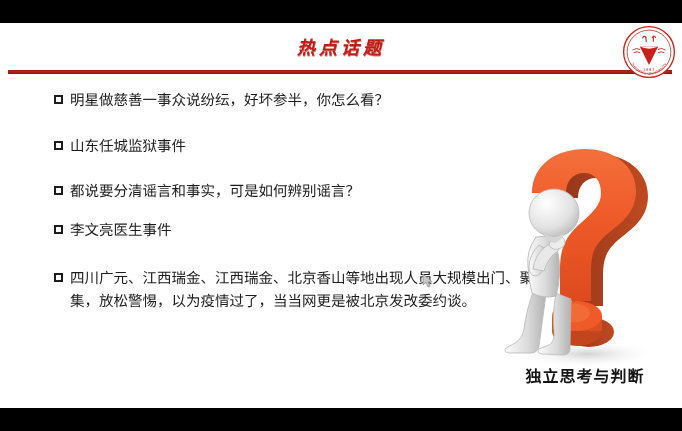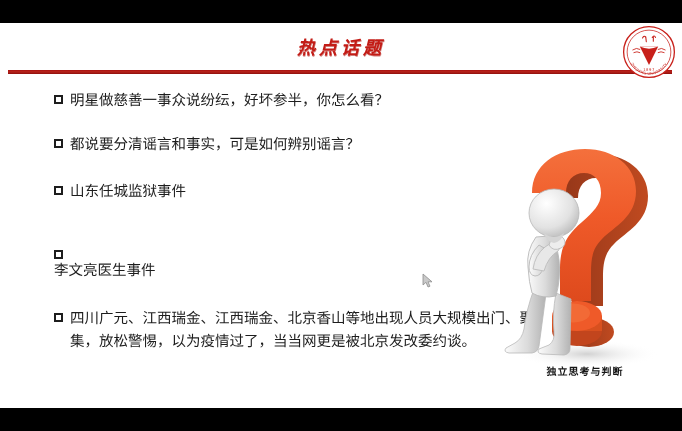--- a/index.html
+++ b/index.html
@@ -97,21 +97,21 @@
     align-items: flex-start;
     padding: 0 0 0 18px;
     color: #1d1d1d;
     font-family: "DejaVu Sans", "Liberation Sans", sans-serif;
     font-size: 14.5px;
     line-height: 1.55;
   }
   .bullet-item.b0 { margin-top: 0px; }
   .bullet-item.b1 { margin-top: 22px; }
   .bullet-item.b2 { margin-top: 24px; }
-  .bullet-item.b3 { margin-top: 42px; flex-direction: column; }
+  .bullet-item.b3 { margin-top: 17px; }
   .bullet-item.b4 { margin-top: 25px; }
 
   .bullet-marker {
     flex: 0 0 auto;
     width: 9px;
     height: 9px;
     margin-top: 6px;
     margin-right: 7px;
     border: 2px solid #1d1d1d;
     background: transparent;
@@ -137,21 +137,21 @@
   }
   .qm-figure svg { display: block; }
   .qm-caption {
     position: absolute;
     left: 492px;
     top: 340px;
     width: 186px;
     text-align: center;
     color: #161616;
     font-family: "DejaVu Sans", "Liberation Sans", sans-serif;
-    font-size: 10px;
+    font-size: 16px;
     font-weight: bold;
     letter-spacing: 1px;
   }
 
   
   .cursor {
     position: absolute;
     left: 422px;
     top: 250px;
     width: 12px;
@@ -199,28 +199,28 @@
       </svg>
     </div>
 
     <div class="bullet-list">
 
       <div class="bullet-item b0">
         <span class="bullet-marker"></span>
         <span class="bullet-text">明星做慈善一事众说纷纭，好坏参半，你怎么看？</span>
       </div>
 
+      <div class="bullet-item b2">
+        <span class="bullet-marker"></span>
+        <span class="bullet-text">山东任城监狱事件</span>
+      </div>
+
       <div class="bullet-item b1">
         <span class="bullet-marker"></span>
         <span class="bullet-text">都说要分清谣言和事实，可是如何辨别谣言？</span>
-      </div>
-
-      <div class="bullet-item b2">
-        <span class="bullet-marker"></span>
-        <span class="bullet-text">山东任城监狱事件</span>
       </div>
 
       <div class="bullet-item b3">
         <span class="bullet-marker"></span>
         <span class="bullet-text">李文亮医生事件</span>
       </div>
 
       <div class="bullet-item b4 wide">
         <span class="bullet-marker"></span>
         <span class="bullet-text">四川广元、江西瑞金、江西瑞金、北京香山等地出现人员大规模出门、聚集，放松警惕，以为疫情过了，当当网更是被北京发改委约谈。</span>

